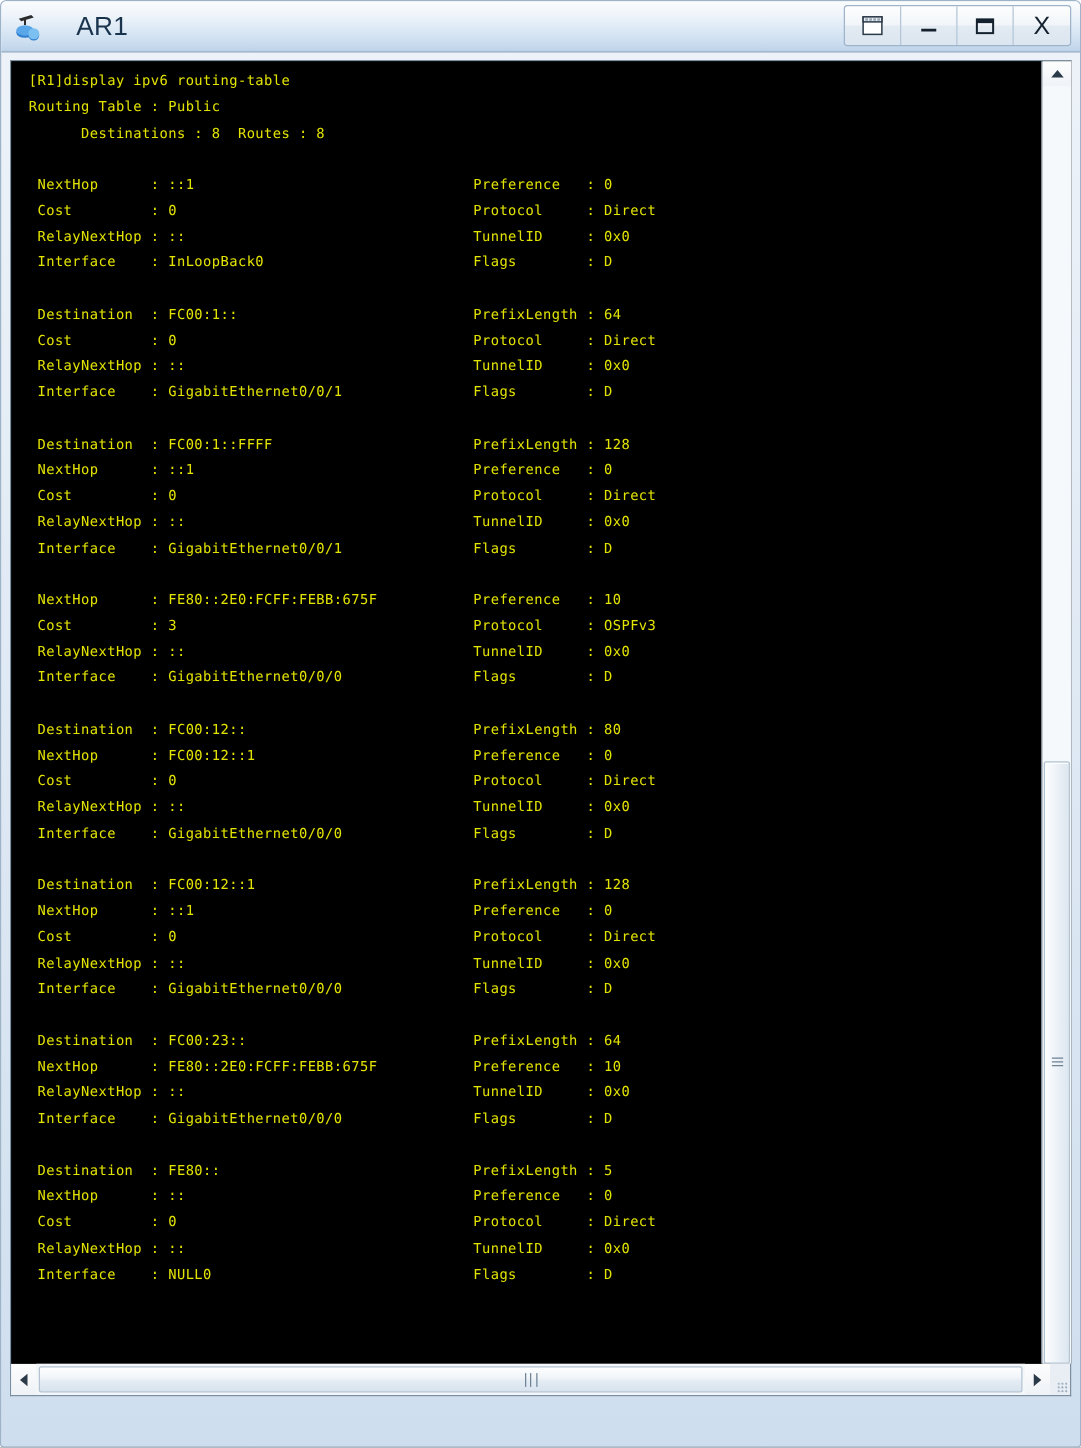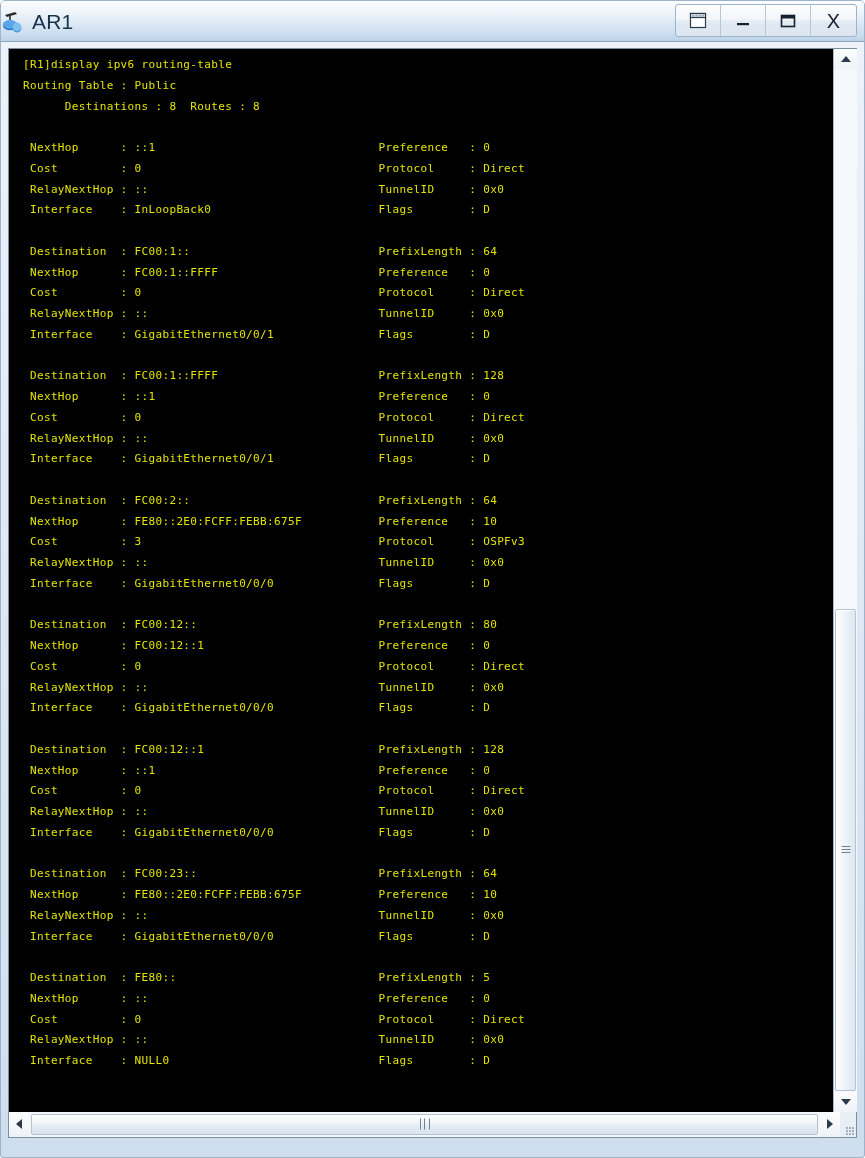--- a/index.html
+++ b/index.html
@@ -32,21 +32,23 @@
   
   .titlebar {
     position: relative;
     height: 41px;
     flex: 0 0 41px;
     background: linear-gradient(to bottom,
         #fbfdfe 0%, #eef4fa 28%, #dde9f5 55%, #c8dbee 88%, #bcd2e7 100%);
     border-bottom: 1px solid #8fa8c0;
     display: flex;
     align-items: center;
-    box-sizing: border-box;
+    padding-left: 10px;
+    box-sizing: border-box;
+    gap: 19px;
   }
   .title-icon {
     width: 26px;
     height: 26px;
     position: relative;
     flex: 0 0 26px;
     margin-right: 5px;
   }
   .title-icon svg { display: block; }
   .title-text {
@@ -313,32 +315,30 @@
           <div class="term-line">[R1]display ipv6 routing-table</div>
           <div class="term-line">Routing Table : Public</div>
           <div class="term-line">      Destinations : 8  Routes : 8</div>
           <div class="term-line blank"> </div>
           <div class="term-line"> NextHop      : ::1                                Preference   : 0</div>
           <div class="term-line"> Cost         : 0                                  Protocol     : Direct</div>
           <div class="term-line"> RelayNextHop : ::                                 TunnelID     : 0x0</div>
           <div class="term-line"> Interface    : InLoopBack0                        Flags        : D</div>
           <div class="term-line blank"> </div>
           <div class="term-line"> Destination  : FC00:1::                           PrefixLength : 64</div>
-          <div class="term-line"> NextHop      : FC00:1::FFFF                       Preference   : 0</div>
           <div class="term-line"> Cost         : 0                                  Protocol     : Direct</div>
           <div class="term-line"> RelayNextHop : ::                                 TunnelID     : 0x0</div>
           <div class="term-line"> Interface    : GigabitEthernet0/0/1               Flags        : D</div>
           <div class="term-line blank"> </div>
           <div class="term-line"> Destination  : FC00:1::FFFF                       PrefixLength : 128</div>
           <div class="term-line"> NextHop      : ::1                                Preference   : 0</div>
           <div class="term-line"> Cost         : 0                                  Protocol     : Direct</div>
           <div class="term-line"> RelayNextHop : ::                                 TunnelID     : 0x0</div>
           <div class="term-line"> Interface    : GigabitEthernet0/0/1               Flags        : D</div>
           <div class="term-line blank"> </div>
-          <div class="term-line"> Destination  : FC00:2::                           PrefixLength : 64</div>
           <div class="term-line"> NextHop      : FE80::2E0:FCFF:FEBB:675F           Preference   : 10</div>
           <div class="term-line"> Cost         : 3                                  Protocol     : OSPFv3</div>
           <div class="term-line"> RelayNextHop : ::                                 TunnelID     : 0x0</div>
           <div class="term-line"> Interface    : GigabitEthernet0/0/0               Flags        : D</div>
           <div class="term-line blank"> </div>
           <div class="term-line"> Destination  : FC00:12::                          PrefixLength : 80</div>
           <div class="term-line"> NextHop      : FC00:12::1                         Preference   : 0</div>
           <div class="term-line"> Cost         : 0                                  Protocol     : Direct</div>
           <div class="term-line"> RelayNextHop : ::                                 TunnelID     : 0x0</div>
           <div class="term-line"> Interface    : GigabitEthernet0/0/0               Flags        : D</div>

